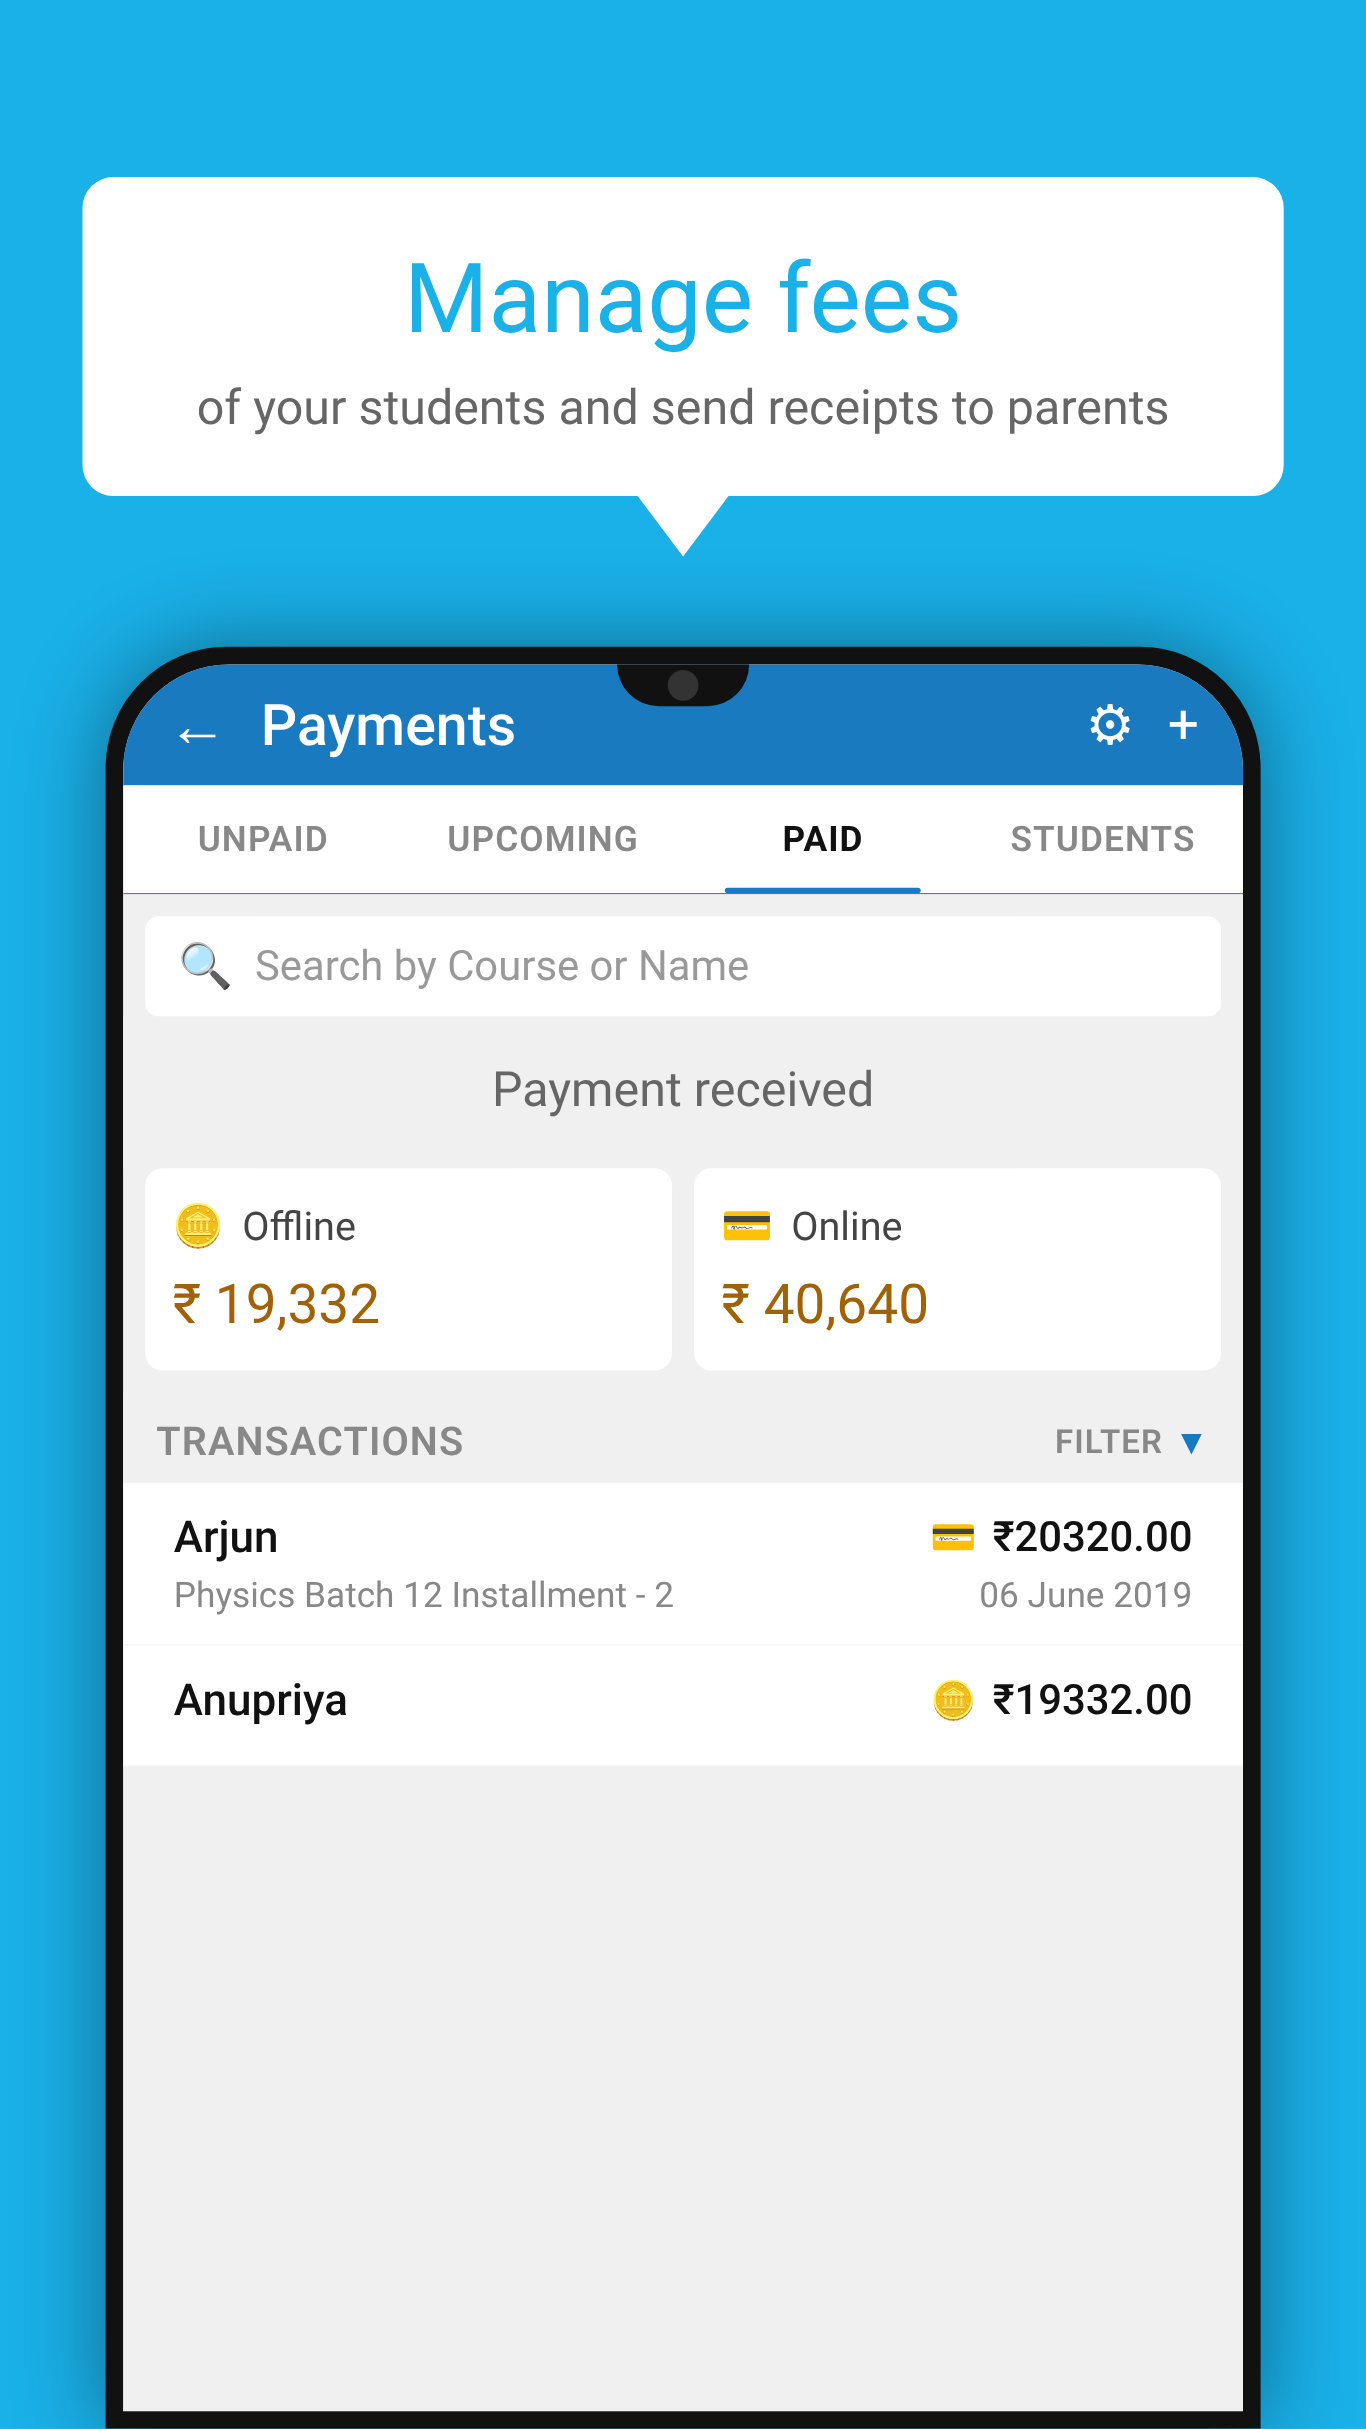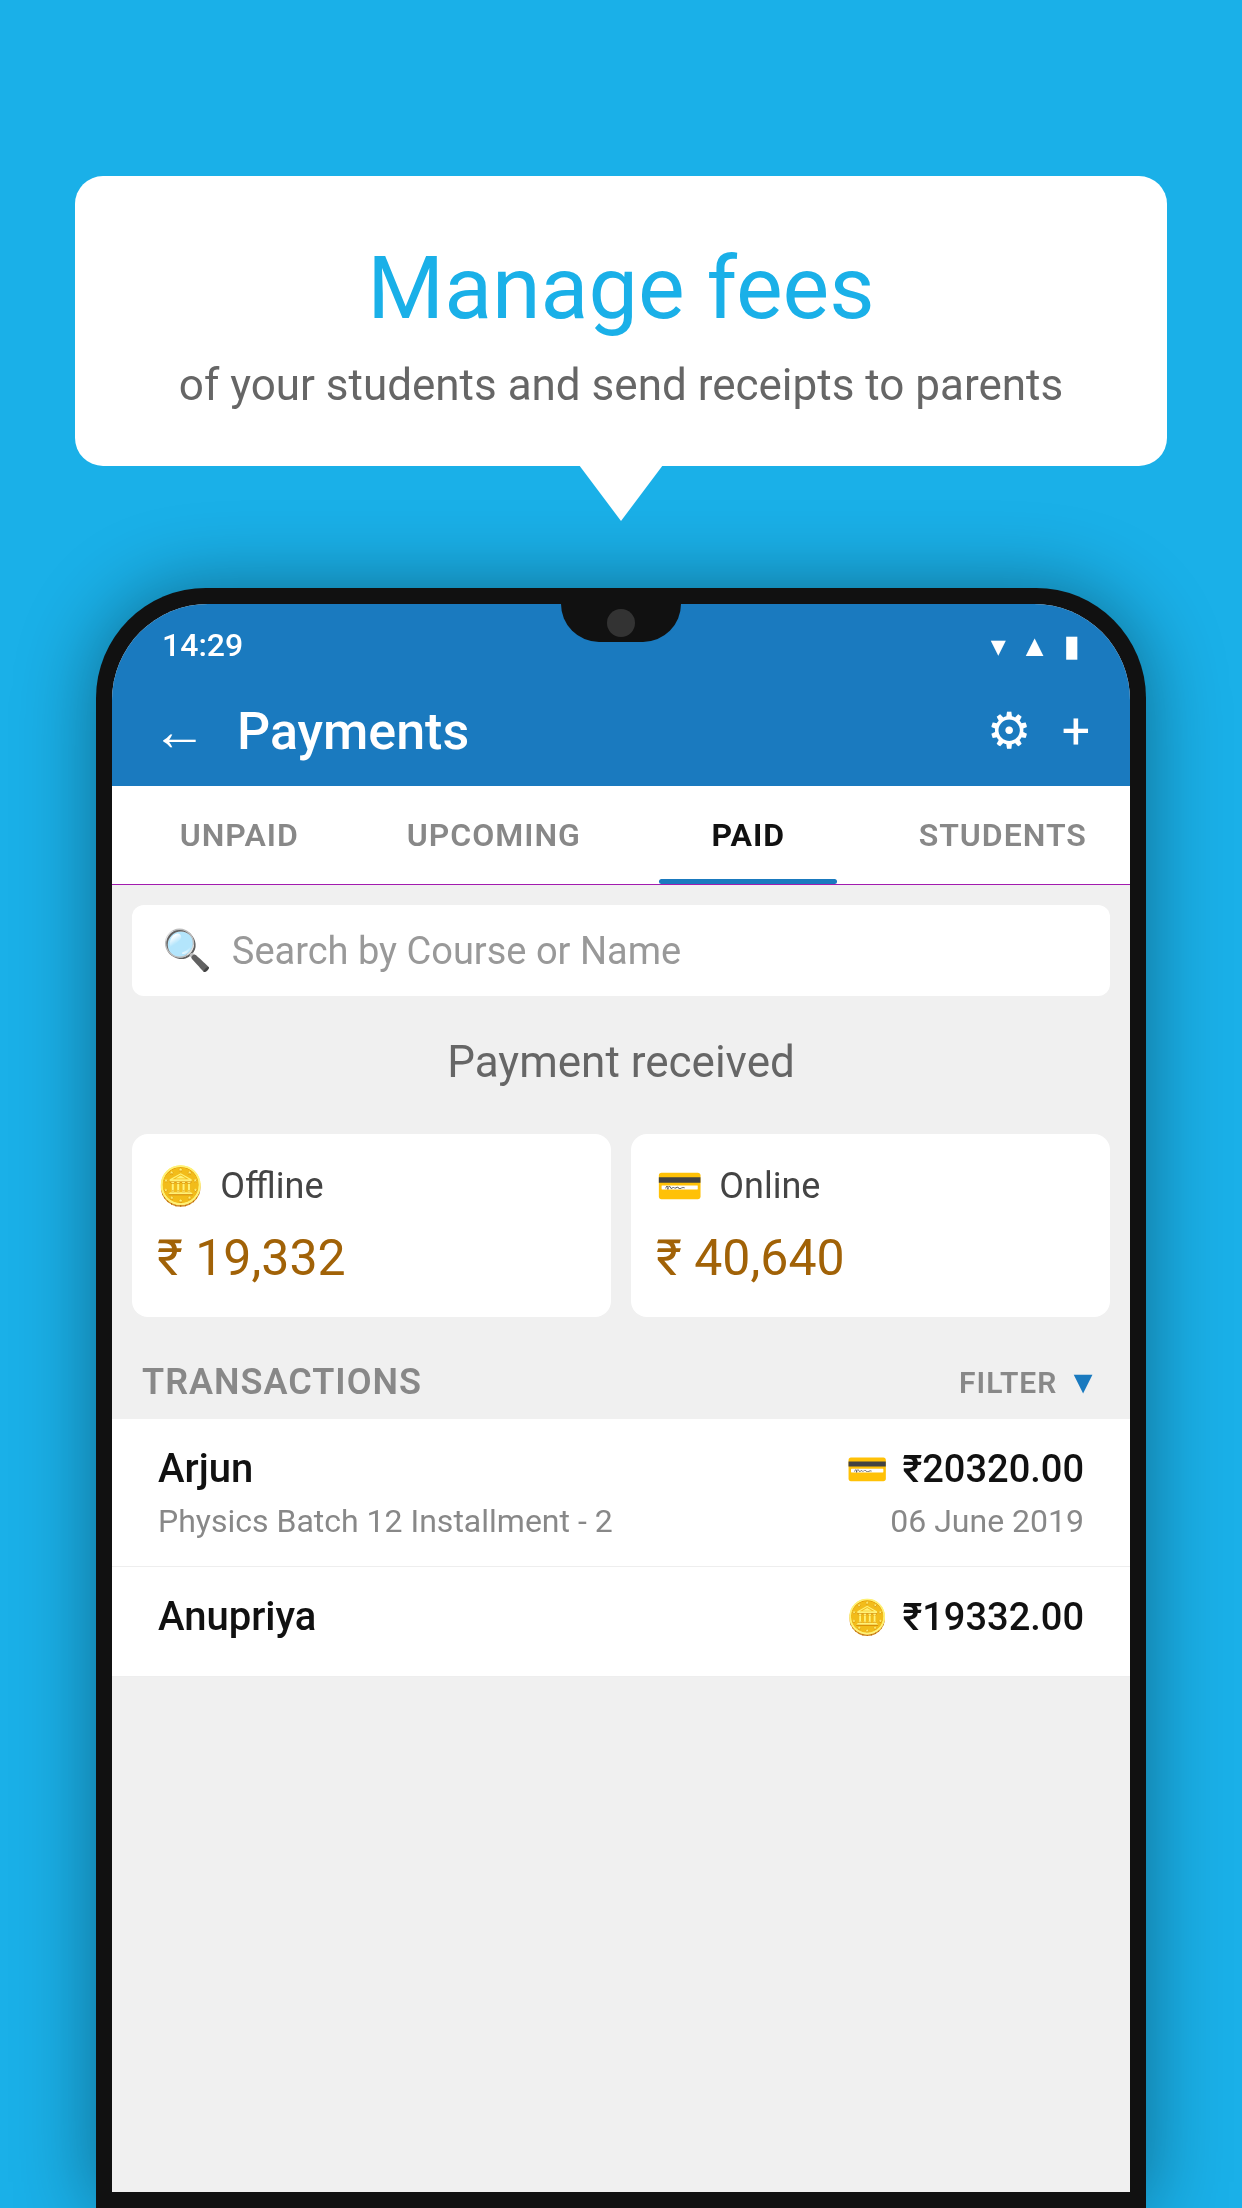--- a/index.html
+++ b/index.html
@@ -9,21 +9,21 @@
       height: 2208px;
       background-color: #1ab0e8;
       font-family: 'Roboto', Arial, sans-serif;
       overflow: hidden;
       position: relative;
     }
 
     
     .speech-bubble {
       position: absolute;
-      top: 176px;
+      top: 161px;
       left: 75px;
       right: 75px;
       background: white;
       border-radius: 28px;
       padding: 60px 60px 55px;
       text-align: center;
     }
     .speech-bubble::after {
       content: '';
       position: absolute;
@@ -366,28 +366,20 @@
   <div class="speech-bubble-subtitle">of your students and send receipts to parents</div>
 </div>
 
 <div class="phone-frame">
   <div class="phone-notch">
 
     <div style="width:28px;height:28px;background:#333;border-radius:50%;position:absolute;top:50%;left:50%;transform:translate(-50%,-50%);"></div>
   </div>
   <div class="phone-inner">
 
-    <div class="status-bar">
-      <span class="status-time">14:29</span>
-      <div class="status-icons">
-        <span class="wifi-icon">▾</span>
-        <span class="signal-icon">▲</span>
-        <span class="battery-icon">▮</span>
-      </div>
-    </div>
 
     <div class="app-bar">
       <div class="app-bar-back">←</div>
       <div class="app-bar-title">Payments</div>
       <div class="app-bar-icons">
         <span class="app-bar-icon">⚙</span>
         <span class="app-bar-icon">+</span>
       </div>
     </div>
 

